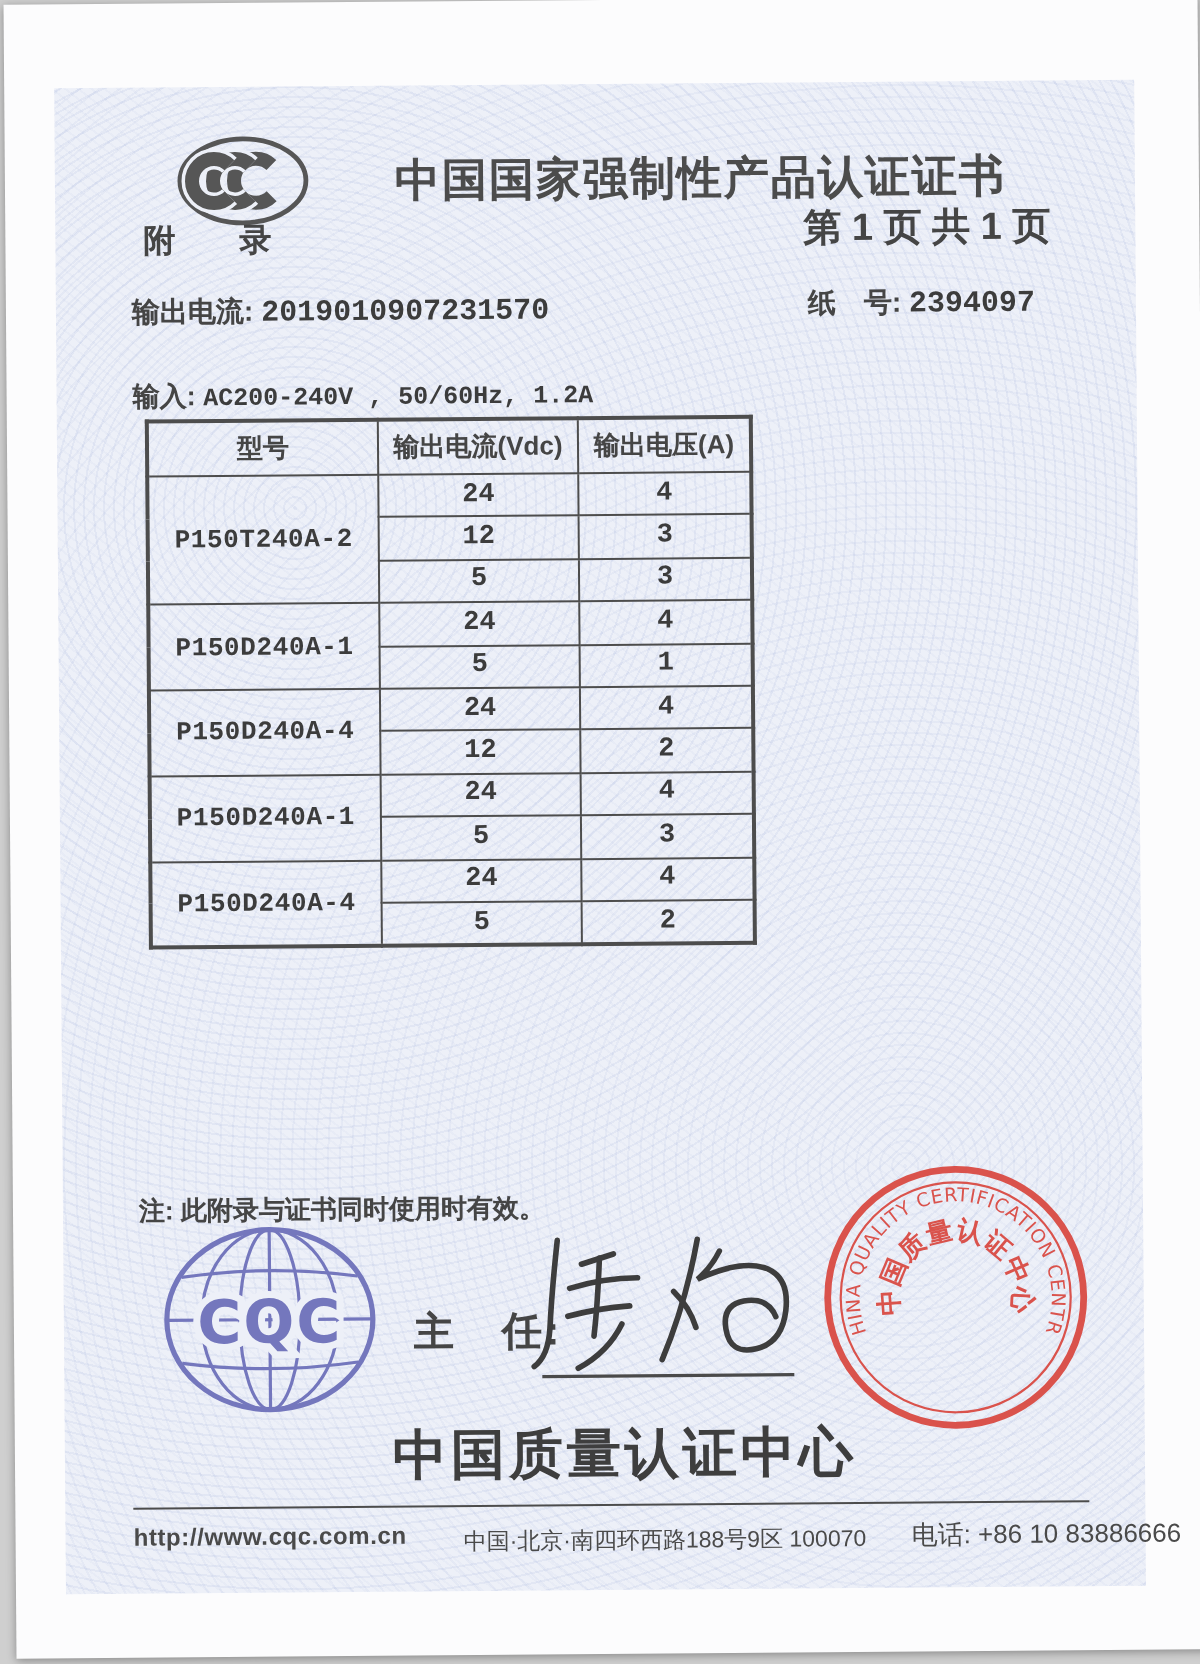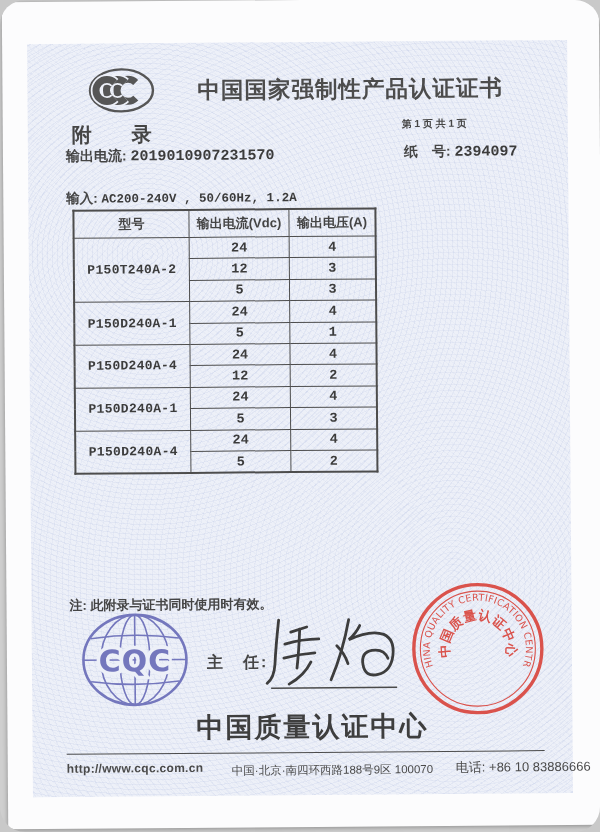--- a/index.html
+++ b/index.html
@@ -2,21 +2,21 @@
 <html><head>
 <meta charset="utf-8">
 <style>
   html,body{margin:0;padding:0;}
   body{
     width:600px;height:832px;overflow:hidden;
     background:#c9c9c9;
     font-family:"Liberation Sans", sans-serif;
     color:#3f3f3f;
   }
-  #frame{position:relative;width:600px;height:832px;overflow:hidden;background:#cfcfcf;border-radius:25px;}
+  #frame{position:relative;width:600px;height:832px;overflow:hidden;background:#cfcfcf;}
   .paper{
     position:absolute;left:5px;top:0px;width:597px;height:827px;
     background:#fcfcfd;
     transform:rotate(-0.45deg);
     box-shadow:0 1px 5px rgba(0,0,0,.35);
   }
   .panel{
     position:absolute;left:25px;top:42px;width:540px;height:753px;
     background-color:#edf0f8;
     background-image:
@@ -25,22 +25,22 @@
       repeating-linear-gradient(38deg, rgba(128,148,205,0.05) 0 1px, rgba(255,255,255,0) 1px 4px);
   }
   .abs{position:absolute;}
   .cjk-bold{font-weight:bold;color:#454545;}
   .num{font-family:"Liberation Mono", monospace;font-weight:bold;color:#3c3c3c;}
   #page-title{
     left:195px;top:74px;width:340px;
     font-size:22.5px;font-weight:bold;letter-spacing:1px;color:#4c4c4c;
     white-space:nowrap;
   }
-  #appendix{left:69px;top:120px;font-size:20px;}
-  #page-info{left:399px;top:118px;font-size:10px;}
+  #appendix{left:69px;top:109px;font-size:16px;}
+  #page-info{left:399px;top:102px;font-size:19px;}
   #cert-row{left:63px;top:146px;font-size:14px;}
   #paper-row{left:401px;top:144px;font-size:14px;}
   #cert-row .num,#paper-row .num{font-size:15px;}
   #input-line{left:63px;top:188px;font-size:13.5px;}
   #input-line .num{font-size:12.5px;}
   #spec-table{
     left:69px;top:208px;border-collapse:collapse;
     font-family:"Liberation Mono", monospace;font-weight:bold;color:#3c3c3c;
   }
   #spec-table th,#spec-table td{
@@ -48,21 +48,21 @@
   }
   #spec-table{border:2px solid #4d4d4d;}
   #spec-table th{
     height:26px;font-size:13px;
     font-family:"Liberation Sans", sans-serif;color:#454545;text-align:center;
   }
   #spec-table td{height:20.4px;font-size:13.5px;}
   #spec-table td.model-cell{font-size:13px;letter-spacing:0.3px;}
   .cw1{width:114px;} .cw2{width:99px;} .cw3{width:85px;}
   #note-line{left:63px;top:595px;font-size:13px;}
-  #director-label{left:200px;top:652px;font-size:16px;letter-spacing:2px;}
+  #director-label{left:200px;top:652px;font-size:20px;letter-spacing:2px;}
   #org-name{
     left:145px;top:709px;width:320px;text-align:center;
     font-size:27px;font-weight:bold;letter-spacing:2px;color:#3e3e3e;
     white-space:nowrap;
   }
   #footer-rule{left:59px;top:752px;width:478px;height:0;border-top:1.5px solid #4c4c4c;}
   #footer-website{left:59px;top:760px;font-size:12px;font-weight:bold;color:#4a4a4a;letter-spacing:0.3px;}
   #footer-address{left:224px;top:763px;font-size:11.5px;color:#4a4a4a;}
   #footer-phone{left:448px;top:760px;font-size:13px;color:#4a4a4a;}
   svg{display:block;}

